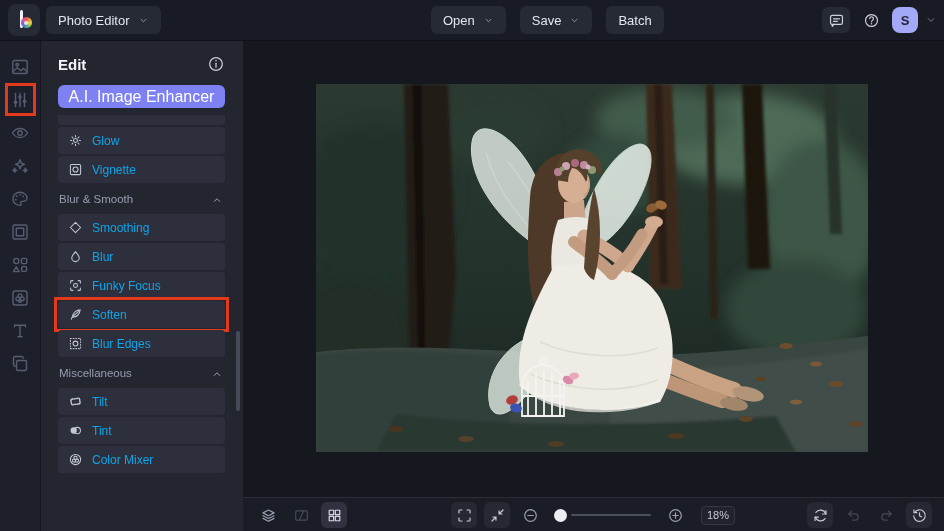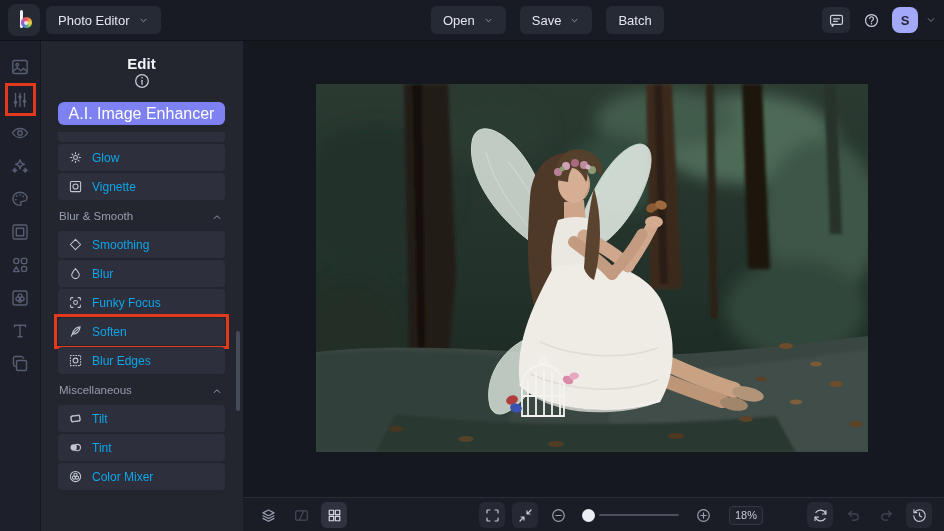--- a/index.html
+++ b/index.html
@@ -32,21 +32,21 @@
   
   .rail { position:absolute; left:0; top:41px; width:41px; height:490px; background:#1d202a; border-right:1px solid #141620;
     display:flex; flex-direction:column; align-items:center; padding-top:9px; }
   .rail-btn { position:relative; width:33px; height:33px; border:none; background:transparent; color:#575d72;
     display:flex; align-items:center; justify-content:center; cursor:pointer; }
   .rail-btn .icon { width:20px; height:20px; }
   .rail-btn.highlighted::after { content:''; position:absolute; inset:0px 1px; border:3px solid var(--red); pointer-events:none; }
 
   
   .panel { position:absolute; left:41px; top:41px; width:202px; height:490px; background:#23262f; padding:0 18px 0 17px; overflow:hidden; }
-  .panel-head { display:flex; align-items:center; justify-content:space-between; margin:14px 0 12px;flex-direction:column; }
+  .panel-head { display:flex; align-items:center; justify-content:space-between; margin:14px 0 12px; }
   .panel-title { font-size:15px; font-weight:bold; color:#f2f4f8; }
   .info-btn { background:none; border:none; color:#c9cdd9; width:18px; height:18px; padding:0; cursor:pointer; }
   .ai-btn { width:100%; height:23px; border:none; border-radius:6px; background:var(--accent); color:#fff;
     font-family:inherit; font-size:16px; cursor:pointer; margin-bottom:7px; }
   .sliver { height:10px; border-radius:0 0 4px 4px; background:#2d303c; margin-bottom:2px; }
   .panel-item { position:relative; width:100%; height:27px; margin-bottom:2px; border:none; border-radius:4px; background:#2d303c;
     color:#0ea5e9; font-family:inherit; font-size:12px; display:flex; align-items:center; gap:9px; padding:0 10px; cursor:pointer; text-align:left; }
   .panel-item .icon { width:15px; height:15px; color:#c2c7d4; flex:0 0 auto; }
   .panel-item.highlighted::after { content:''; position:absolute; inset:-4px -4px; border:3px solid var(--red); pointer-events:none; }
   .group-header { display:flex; align-items:flex-start; justify-content:space-between; margin:10px 1px 7px; font-size:11.5px; color:#979db0; cursor:pointer; }
@@ -54,21 +54,21 @@
   .scroll-thumb { position:absolute; right:3px; top:290px; width:4px; height:80px; border-radius:2px; background:#454a59; }
 
   
   .canvas { position:absolute; left:243px; top:41px; width:701px; height:456px; background:#16181f; }
   .photo { position:absolute; left:73px; top:43px; width:552px; height:368px; overflow:hidden; background:#1f2a24; }
 
   
   .bottombar { position:absolute; left:243px; top:497px; width:701px; height:34px; background:#1b1d26; border-top:1px solid #2a2d36; }
   .bb-group { position:absolute; top:0; height:34px; display:flex; align-items:center; gap:7px; }
   .bb-left { left:12px; }
-  .bb-center { left:236px;justify-content:center; }
+  .bb-center { left:208px;justify-content:center; }
   .bb-right { right:12px; }
   .bb-btn { display:flex; align-items:center; justify-content:center; width:26px; height:26px; border:none; border-radius:6px;
     background:transparent; color:#9aa0b0; cursor:pointer; padding:0; }
   .bb-btn .icon { width:17px; height:17px; }
   .bb-btn.boxed { background:#262933; color:#c6cad6; }
   .bb-btn.active { background:#30333f; color:#d6dae4; }
   .bb-btn.dim { color:#454a58; }
   .zoom-slider { display:flex; align-items:center; gap:4px; margin:0 4px; cursor:pointer; }
   .knob { width:13px; height:13px; border-radius:50%; background:#eceef3; }
   .track { width:80px; height:2px; background:#4b505f; border-radius:1px; }

